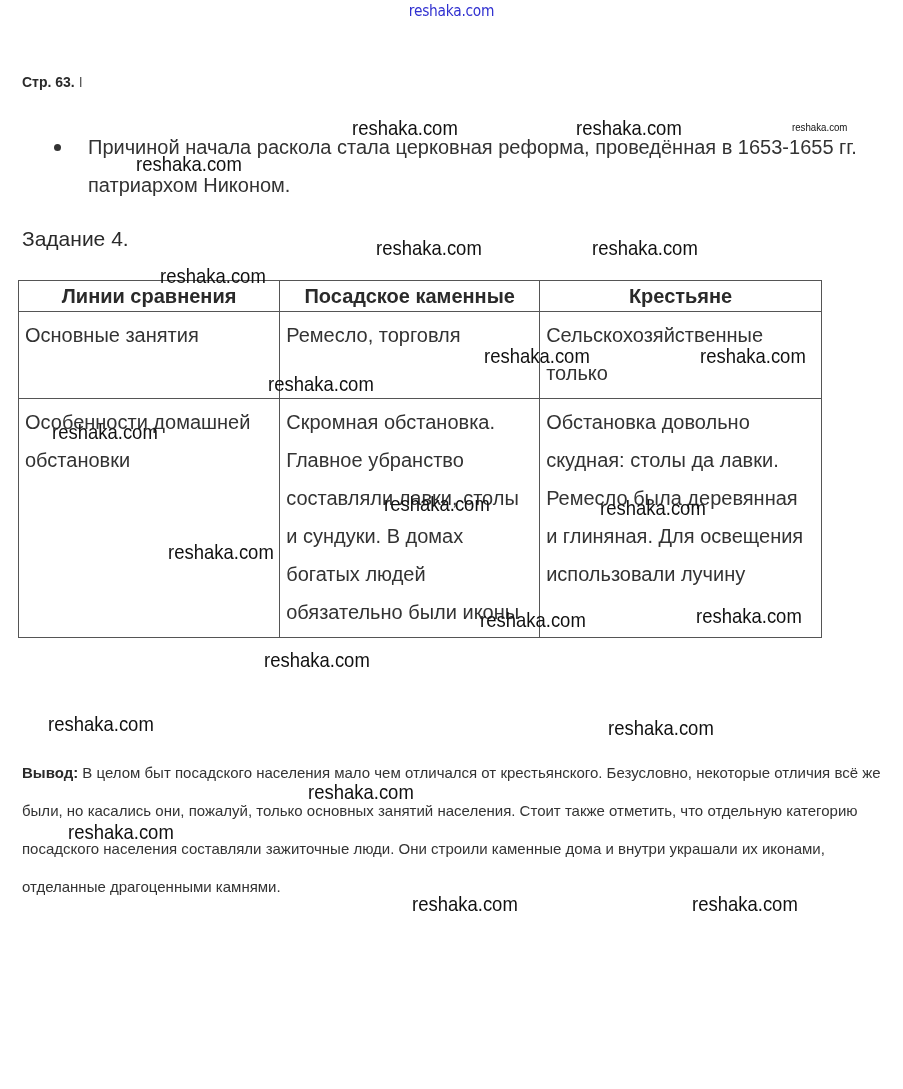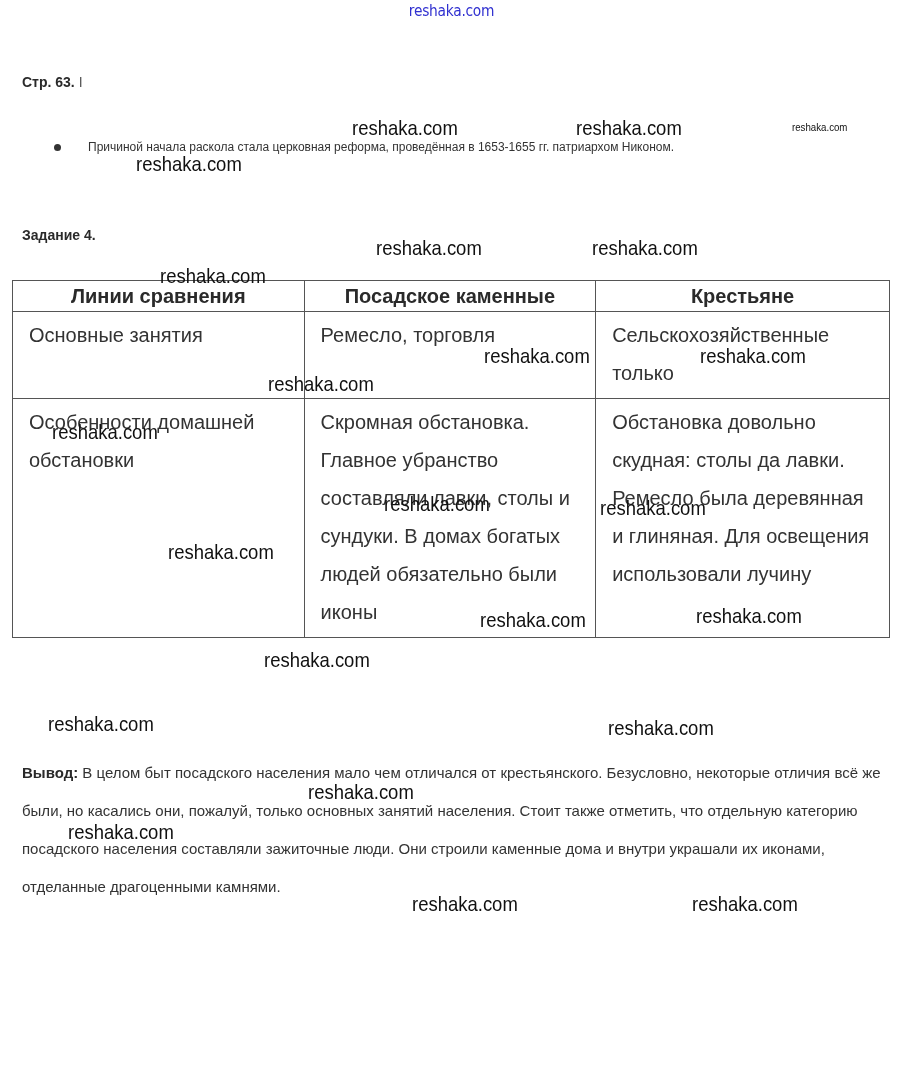--- a/index.html
+++ b/index.html
@@ -10,35 +10,35 @@
     .top-link {
       position: absolute; left: 0; width: 903px; top: 2px; text-align: center;
       font-size: 15px; color: #3030d0; letter-spacing: -0.3px;
       font-family: "DejaVu Sans", sans-serif; transform: scaleX(0.92);
     }
     .page-ref {
       position: absolute; left: 22px; top: 74px; font-size: 14px; font-weight: bold; color: #2a2a2a;
     }
     .page-ref .cursor { font-weight: normal; color: #555; margin-left: 4px; }
     .bullet-block {
-      position: absolute; left: 54px; top: 128px; width: 820px; font-size: 12px; line-height: 38px; color: #333;
+      position: absolute; left: 54px; top: 128px; width: 820px; font-size: 20px; line-height: 38px; color: #333;
     }
     .bullet-block .dot {
       position: absolute; left: 0; top: 16px; width: 7px; height: 7px; border-radius: 50%; background: #333;
     }
     .bullet-block .text { margin-left: 34px; }
     .task-title {
-      position: absolute; left: 22px; top: 227px; font-size: 14px; font-weight: bold; color: #2a2a2a;
+      position: absolute; left: 22px; top: 227px; font-size: 21px; font-weight: normal; color: #2a2a2a;
     }
     table.cmp {
-      position: absolute; left: 12px; top: 280px; width: 878px; border-collapse: collapse;
+      position: absolute; left: 18px; top: 280px; width: 804px; border-collapse: collapse;
       font-size: 20px; color: #333;
     }
     table.cmp td, table.cmp th {
-      border: 1px solid #555; vertical-align: top; padding: 4px 10px 6px 16px; line-height: 38px;
+      border: 1px solid #555; vertical-align: top; padding: 4px 10px 6px 6px; line-height: 38px;
     }
     table.cmp th { font-weight: bold; text-align: center; height: 30px; padding: 0 10px; line-height: 30px; color: #2a2a2a; }
     table.cmp col.c1 { width: 292px; }
     table.cmp col.c2 { width: 292px; }
     table.cmp col.c3 { width: 294px; }
     .conclusion {
       position: absolute; left: 22px; top: 754px; width: 870px; font-size: 15px; line-height: 38px; color: #333;
     }
     .conclusion b { color: #2a2a2a; }
     .wm {

